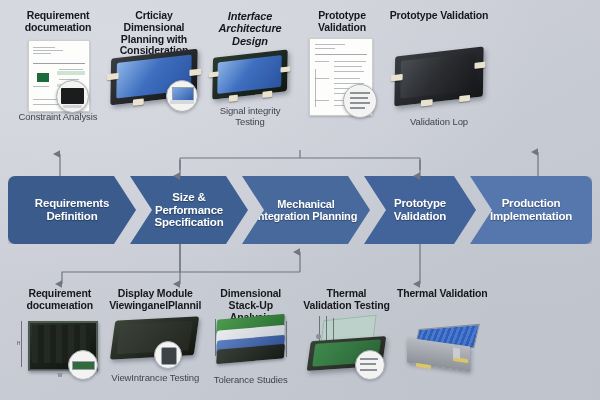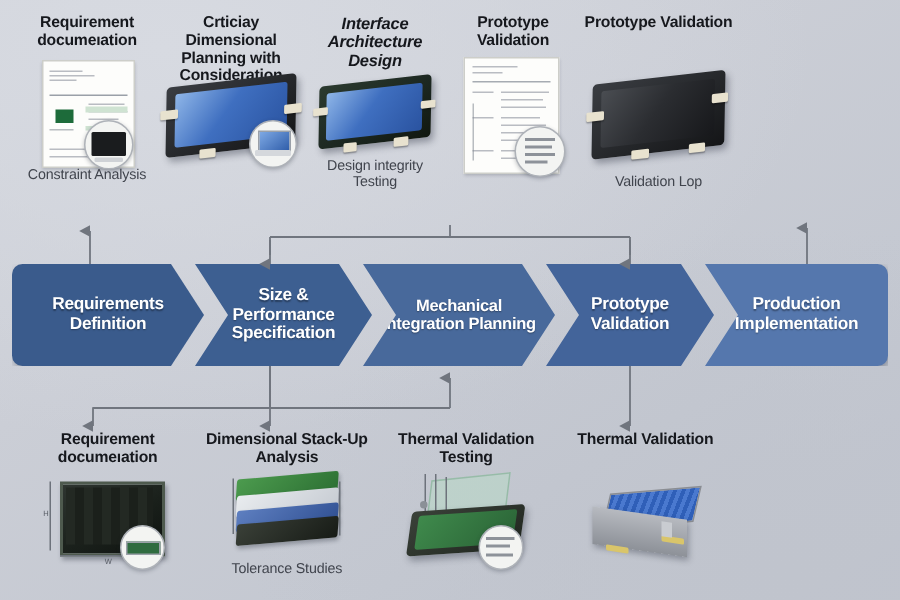--- a/index.html
+++ b/index.html
@@ -300,21 +300,21 @@
         <div class="board">
           <div class="plate bezel-grn">
             <div class="face screen-blue"></div>
             <div class="pin" style="left:-5%;top:34%;"></div>
             <div class="pin" style="right:-4%;top:40%;"></div>
             <div class="pin" style="left:22%;bottom:-8%;"></div>
             <div class="pin" style="right:20%;bottom:-8%;"></div>
           </div>
         </div>
       </div>
-      <div class="sub" style="font-size:9.5px;margin-top:2px;line-height:1.15;">Design integrity Testing</div>
+      <div class="sub" style="font-size:9.5px;margin-top:2px;line-height:1.15;">Signal integrity Testing</div>
     </div>
 
     <div class="col" style="width:120px;">
       <div class="cap" style="font-size:10.5px;height:26px;">Prototype Validation</div>
       <div class="thumb" style="width:74px;height:78px;margin-top:2px;">
         <div class="doc" style="position:absolute;left:4px;top:0;width:62px;height:76px;">
           <div class="ln" style="left:5px;top:5px;width:30px;"></div>
           <div class="ln" style="left:5px;top:9px;width:20px;"></div>
           <div class="ln" style="left:5px;top:15px;width:52px;background:#a6abb2;"></div>
           <div class="ln" style="left:5px;top:22px;width:14px;"></div>
@@ -387,20 +387,34 @@
         <div style="position:absolute;left:14px;top:52px;width:66px;height:1px;background:#6d727b;"></div>
         <div style="position:absolute;left:3px;top:22px;font-size:5px;color:#555a63;">H</div>
         <div style="position:absolute;left:44px;top:54px;font-size:5px;color:#555a63;">W</div>
         <div class="mag" style="left:54px;top:32px;width:28px;height:28px;">
           <div style="position:absolute;left:12%;top:36%;width:76%;height:26%;background:#2f6b3f;border:1px solid #9aa0a8;"></div>
         </div>
       </div>
       <div class="sub" style="font-size:9.5px;"></div>
     </div>
 
+    <div class="col" style="width:120px;">
+      <div class="cap" style="font-size:10.5px;height:26px;padding:0 1px;">Display Module ViewinganelPlannil</div>
+      <div class="thumb" style="width:94px;height:52px;margin-top:3px;">
+        <div class="board">
+          <div class="plate" style="left:4%;top:4%;width:90%;height:74%;transform:rotate(-6deg) skewX(-14deg) skewY(3deg);background:linear-gradient(150deg,#3c4337 0%,#222720 60%,#12160f 100%);box-shadow:2px 3px 4px rgba(30,35,50,.35);">
+            <div class="face" style="background:linear-gradient(130deg,#3b4139 0%,#23271f 100%);"></div>
+          </div>
+        </div>
+        <div class="mag" style="left:46px;top:24px;width:26px;height:26px;">
+          <div style="position:absolute;left:24%;top:18%;width:52%;height:64%;background:#3d4247;border-radius:2px;border:1px solid #9aa0a8;"></div>
+        </div>
+      </div>
+      <div class="sub" style="font-size:9.5px;margin-top:4px;">ViewIntrancıe Testing</div>
+    </div>
 
     <div class="col" style="width:120px;">
       <div class="cap" style="font-size:10.5px;height:26px;padding:0 4px;">Dimensional Stack-Up Analysis</div>
       <div class="thumb stack" style="width:86px;height:54px;margin-top:2px;">
         <div class="lyr" style="top:2%;background:linear-gradient(140deg,#4c9b4e,#2c6f33);"></div>
         <div class="lyr" style="top:22%;background:linear-gradient(140deg,#e9ecef,#c6cbd2);"></div>
         <div class="lyr" style="top:40%;background:linear-gradient(140deg,#5e7fc0,#2f4f92);"></div>
         <div class="lyr" style="top:58%;background:linear-gradient(140deg,#3a4038,#171b16);"></div>
         <div style="position:absolute;left:8%;top:6%;width:1px;height:68%;background:#6d727b;"></div>
         <div style="position:absolute;right:8%;top:10%;width:1px;height:66%;background:#6d727b;"></div>

